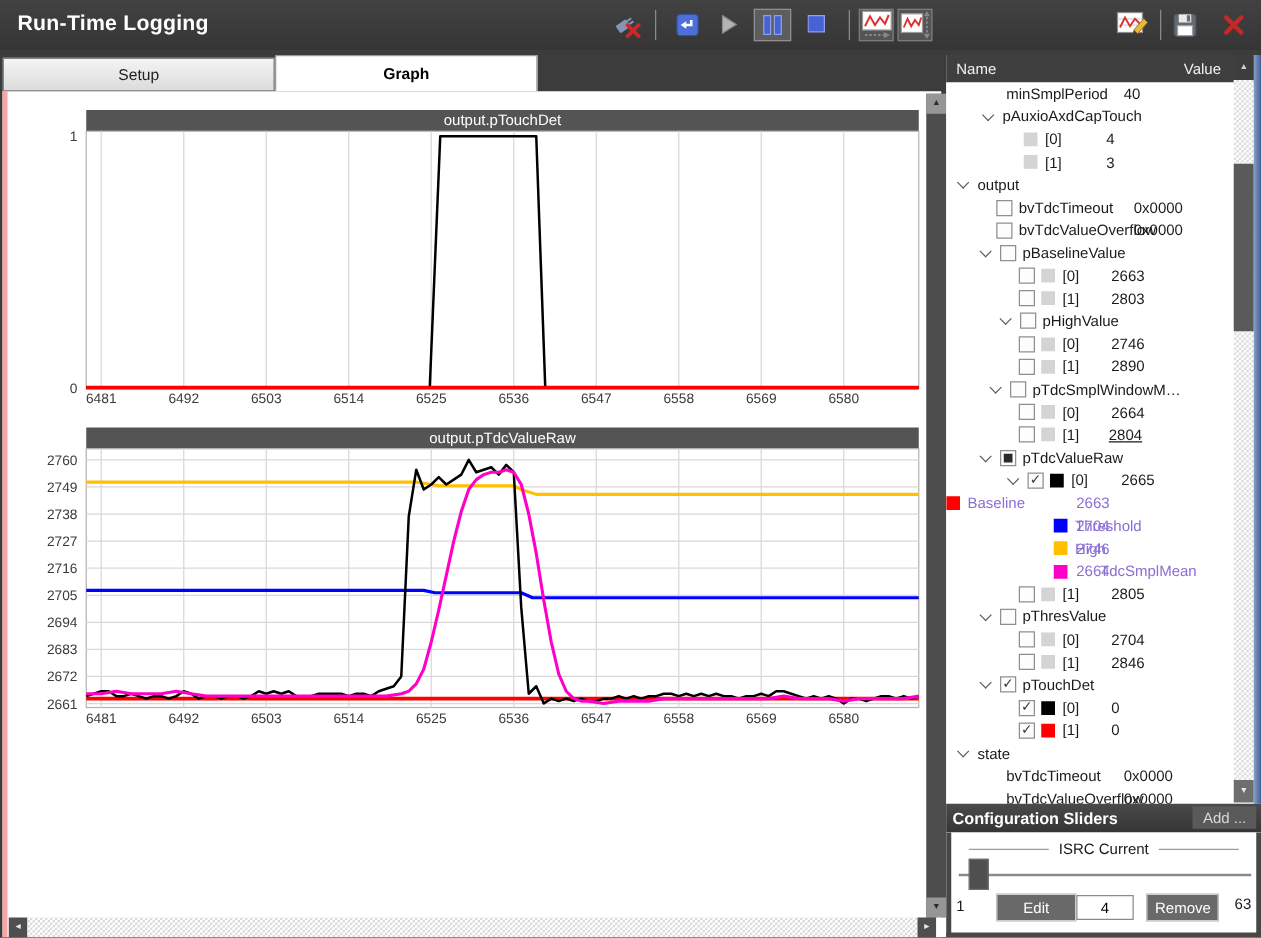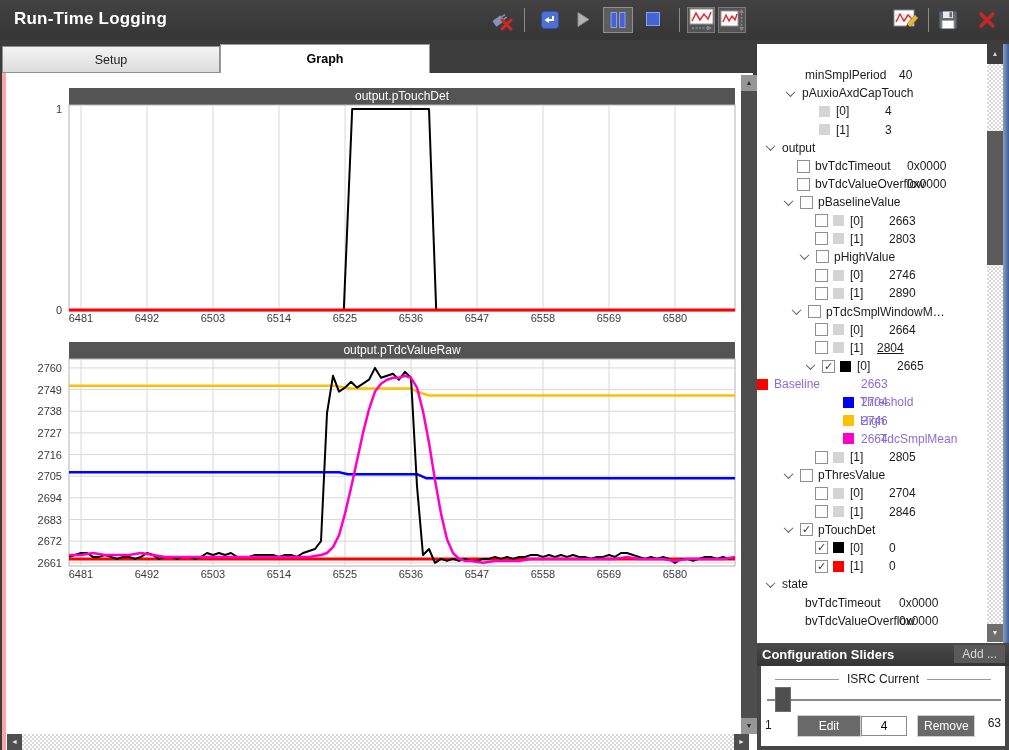--- a/index.html
+++ b/index.html
@@ -270,20 +270,24 @@
     </div>
     <div class="hscroll">
       <span class="btn" style="left:0;">◄</span>
       <span class="track checker"></span>
       <span class="btn" style="left:727px;">►</span>
     </div>
     <div class="scroll-corner"></div>
   </div>
 
   <div class="right-panel">
+    <div class="tree-header">
+      <span class="hname">Name</span>
+      <span class="hvalue">Value</span>
+    </div>
     <div class="tree-rows" id="tree-rows">
         <div class="tree-row" style="padding-left: 48px;">
           <span class="tlabel">minSmplPeriod</span>
           <span class="tvalue" style="left: 142px;">40</span>
         </div>
         <div class="tree-row" style="padding-left: 30px;">
           <span class="chev"></span>
           <span class="tlabel">pAuxioAxdCapTouch</span>
         </div>
         <div class="tree-row" style="padding-left: 62px;">
@@ -352,21 +356,28 @@
         <div class="tree-row" style="padding-left: 58px;">
           <span class="cb"></span>
           <span class="sw" style="background: rgb(212, 212, 212);"></span>
           <span class="tlabel">[0]</span>
           <span class="tvalue" style="left: 132px;">2664</span>
         </div>
         <div class="tree-row" style="padding-left: 58px;">
           <span class="cb"></span>
           <span class="sw" style="background: rgb(212, 212, 212);"></span>
           <span class="tlabel">[1]</span>
-          <span class="tvalue" style="left: 120px; text-decoration: underline;">2804</span>
+          <span class="tvalue" style="left: 130px; text-decoration: underline;">2804</span>
+        </div>
+        <div class="tree-row" style="padding-left: 28px;">
+          <span class="chev"></span>
+          <span class="cb">
+            <span class="ind"></span>
+          </span>
+          <span class="tlabel">pTdcValueRaw</span>
         </div>
         <div class="tree-row" style="padding-left: 50px;">
           <span class="chev"></span>
           <span class="cb">✓</span>
           <span class="sw" style="background: rgb(0, 0, 0);"></span>
           <span class="tlabel">[0]</span>
           <span class="tvalue" style="left: 140px;">2665</span>
         </div>
         <div class="tree-row" style="">
           <span class="sw" style="background: rgb(255, 0, 0);"></span>

